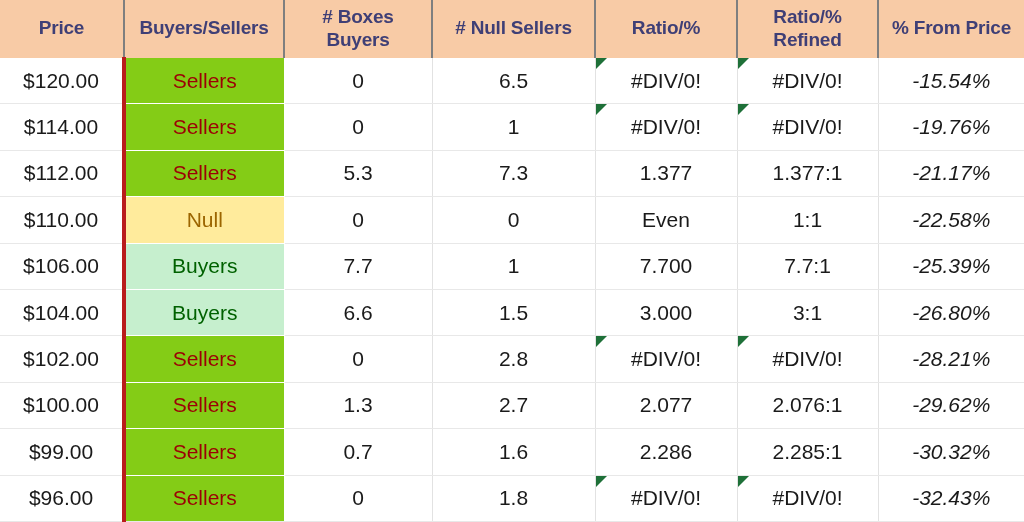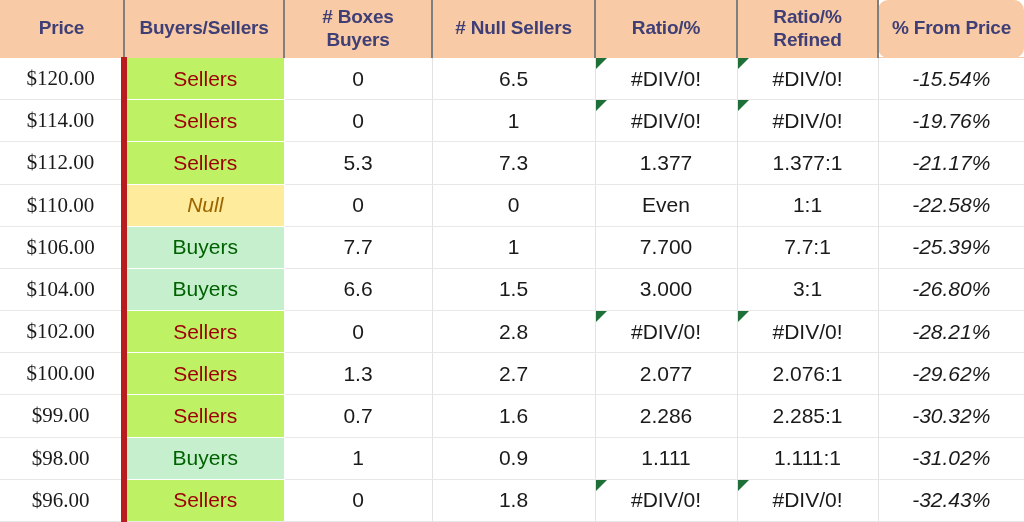--- a/index.html
+++ b/index.html
@@ -40,21 +40,21 @@
     line-height: 1.18;
     text-align: center;
     vertical-align: middle;
     height: 57px;
     padding: 0 4px;
     border-right: 2px solid #7F7F7F;
     border-bottom: 1px solid #F8CBA6;
     white-space: pre-line;
     letter-spacing: -0.2px;
   }
-  thead th:last-child { border-right: none; border-radius: 10px; }
+  thead th:last-child { border-right: none; }
 
   tbody td {
     height: 31px;
     font-size: 21px;
     color: #1a1a1a;
     text-align: center;
     vertical-align: middle;
     border-bottom: 1px solid #E8E8E8;
     border-right: 1px solid #E2E2E2;
     padding: 0 4px;
@@ -64,26 +64,26 @@
   }
   tbody td:last-child { border-right: none; font-style: italic; }
   tbody tr:last-child td { border-bottom: 1px solid #E8E8E8; }
 
   
   td.status {
     font-size: 21px;
     border-bottom-color: transparent;
     border-right-color: transparent;
   }
-  td.status.sellers { background: #bef264; color: #9C0006; }
+  td.status.sellers { background: #84cc16; color: #9C0006; }
   td.status.buyers  { background: #C6EFCE; color: #006100; }
-  td.status.null    { background: #FFEB9C; color: #9C6500; font-style: italic; }
+  td.status.null    { background: #FFEB9C; color: #9C6500; }
 
   
-  td.price { border-right: 6px solid #b91c1c; font-family: Liberation Serif, serif; }
+  td.price { border-right: 4px solid #b91c1c; }
 
   
   td.err::before {
     content: "";
     position: absolute;
     top: 0;
     left: 0;
     width: 0;
     height: 0;
     border-top: 11px solid #1E7038;
@@ -194,29 +194,20 @@
         <tr>
           <td class="price">$99.00</td>
           <td class="status sellers">Sellers</td>
           <td>0.7</td>
           <td>1.6</td>
           <td>2.286</td>
           <td>2.285:1</td>
           <td>-30.32%</td>
         </tr>
         <tr>
-          <td class="price">$98.00</td>
-          <td class="status buyers">Buyers</td>
-          <td>1</td>
-          <td>0.9</td>
-          <td>1.111</td>
-          <td>1.111:1</td>
-          <td>-31.02%</td>
-        </tr>
-        <tr>
           <td class="price">$96.00</td>
           <td class="status sellers">Sellers</td>
           <td>0</td>
           <td>1.8</td>
           <td class="err">#DIV/0!</td>
           <td class="err">#DIV/0!</td>
           <td>-32.43%</td>
         </tr>
       </tbody>
   </table>

